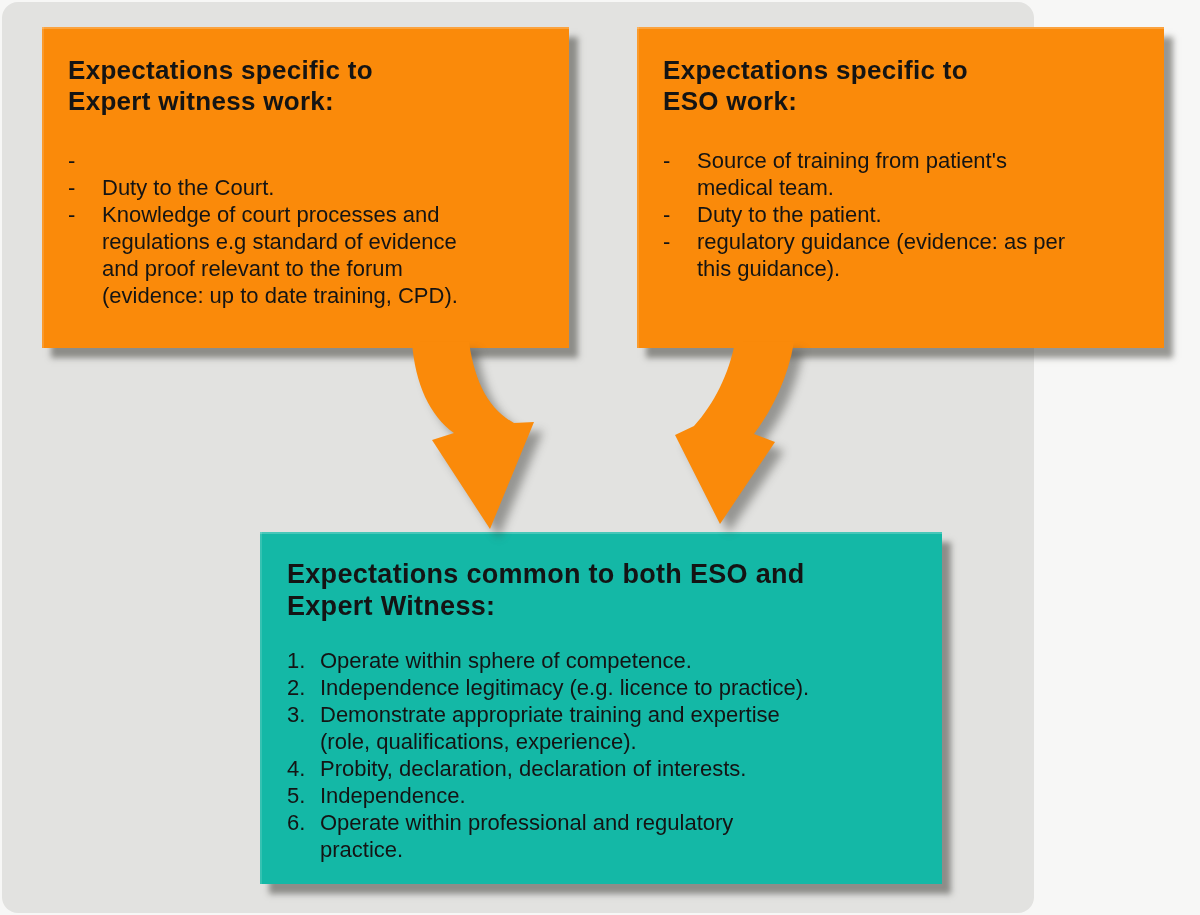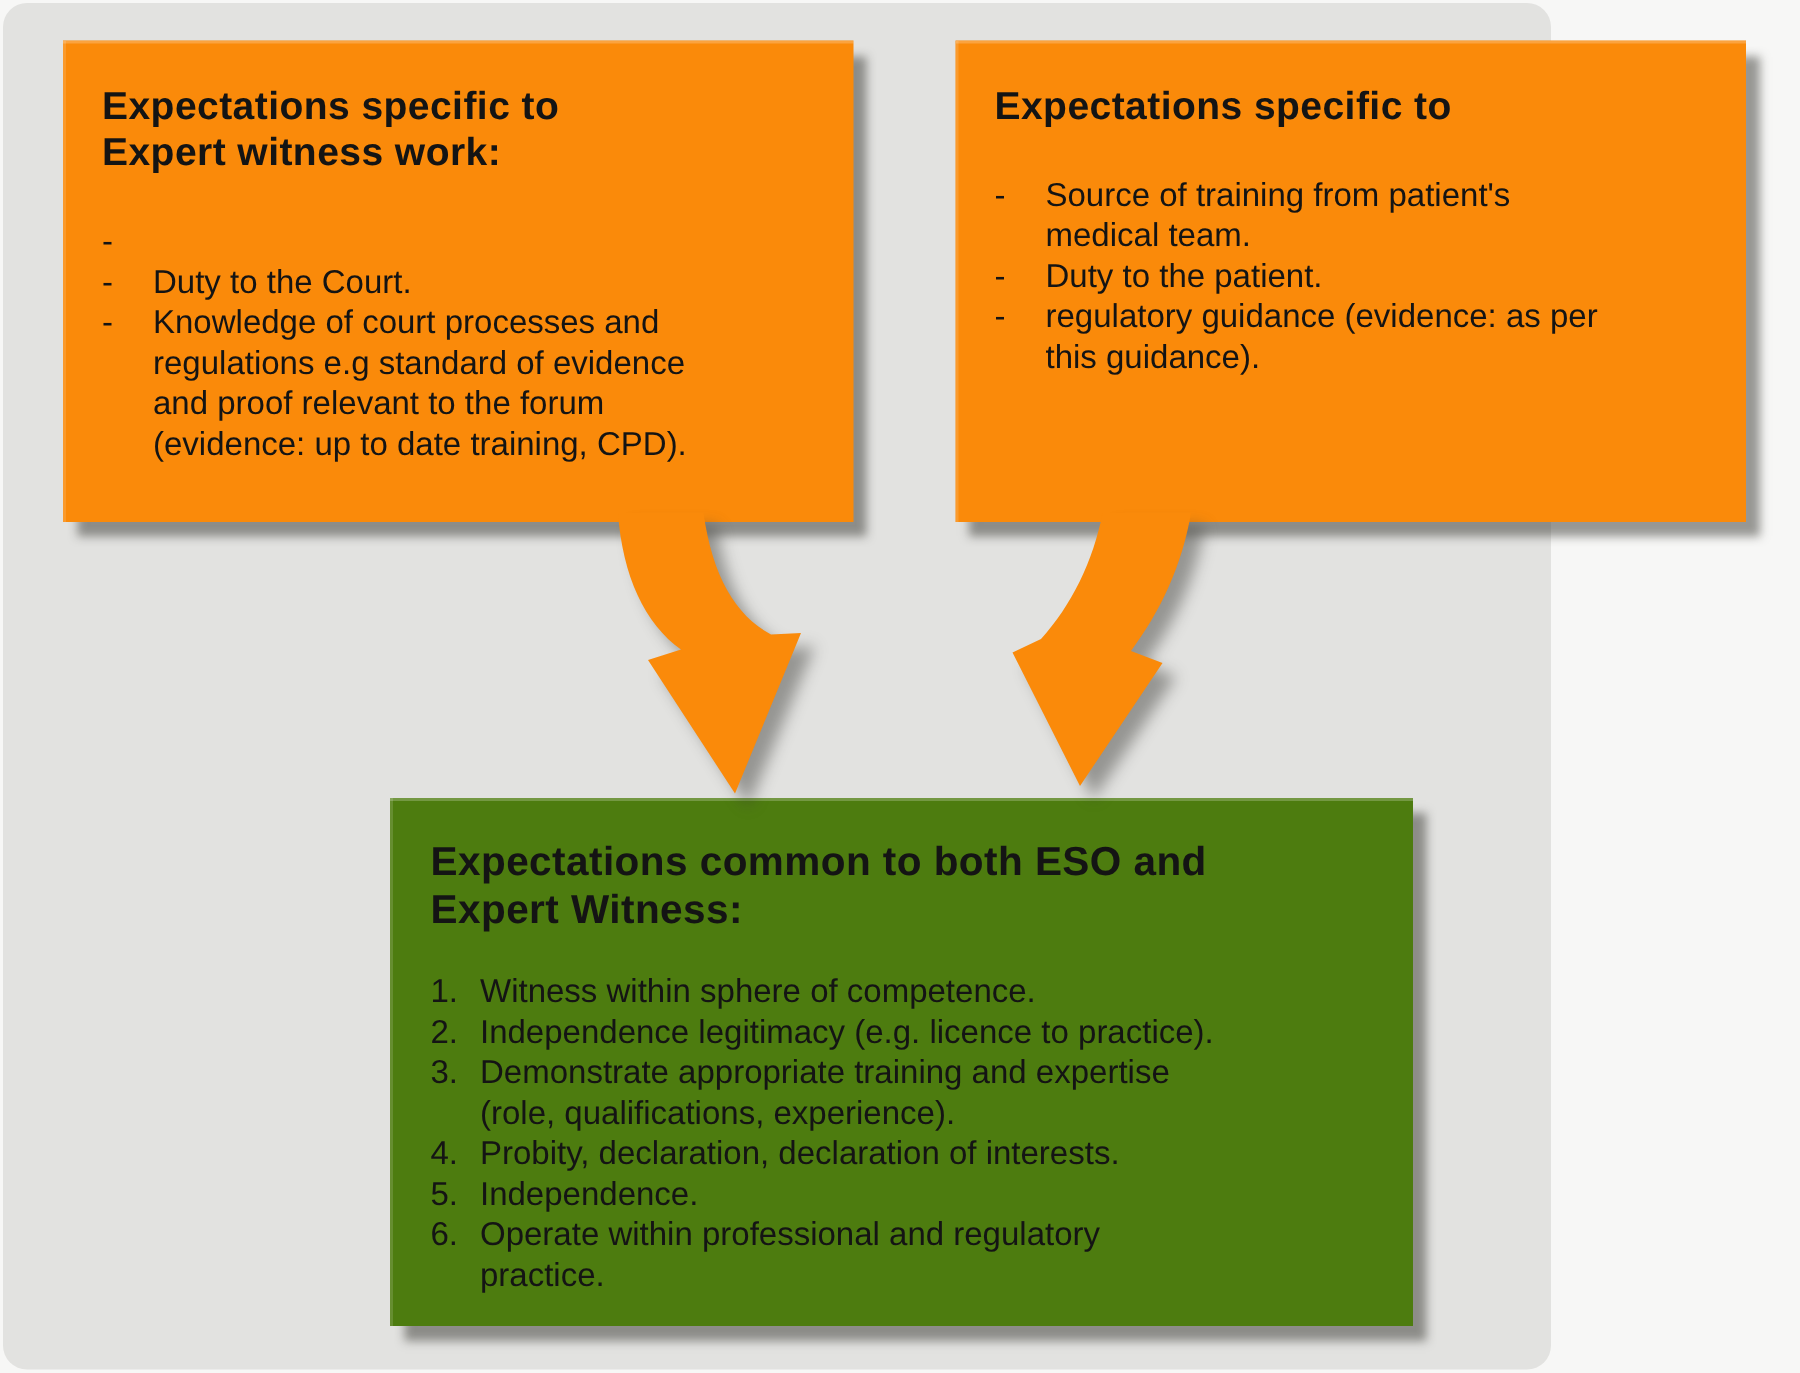--- a/index.html
+++ b/index.html
@@ -21,21 +21,21 @@
   .box {
     position: absolute;
     background: #fa8a0a;
     color: #141414;
     box-shadow: 9px 10px 6px rgba(55,55,50,0.5),
                 inset 0 2px 0 rgba(255,255,255,0.22),
                 inset 2px 0 0 rgba(255,255,255,0.14);
     box-sizing: border-box;
   }
   .box.orange { background: #fa8a0a; }
-  .box.yellow { background: #4d7c0f; }
+  .box.yellow { background: #14b8a6; }
 
   .box-expert { left: 40px; top: 25px; width: 527px; height: 321px; padding: 28px 12px 0 26px; }
   .box-eso    { left: 635px; top: 25px; width: 527px; height: 321px; padding: 28px 12px 0 26px; }
   .box-common { left: 258px; top: 530px; width: 682px; height: 352px; padding: 26px 14px 0 27px; }
 
   .box-title { font-weight: bold; font-size: 26px; line-height: 31px; letter-spacing: 0.3px; }
   .box-common .box-title { font-size: 27px; line-height: 32px; }
 
   .item-list { margin: 30px 0 0 0; padding: 0; list-style: none; font-size: 22px; line-height: 27px; }
   .box-common .item-list { margin-top: 25px; }
@@ -75,20 +75,21 @@
           <div class="line">and proof relevant to the forum</div>
           <div class="line">(evidence: up to date training, CPD).</div>
         </span>
       </li>
     </ul>
   </div>
 
   <div class="box orange box-eso">
     <div class="box-title">
       <div class="line">Expectations specific to</div>
+      <div class="line">ESO work:</div>
     </div>
     <ul class="item-list">
       <li>
         <span class="marker">-</span>
         <span>
           <div class="line">Source of training from patient's</div>
           <div class="line">medical team.</div>
         </span>
       </li>
       <li>
@@ -109,21 +110,21 @@
 
   <div class="box yellow box-common">
     <div class="box-title">
       <div class="line">Expectations common to both ESO and</div>
       <div class="line">Expert Witness:</div>
     </div>
     <ol class="item-list">
       <li>
         <span class="marker">1.</span>
         <span>
-          <div class="line">Witness within sphere of competence.</div>
+          <div class="line">Operate within sphere of competence.</div>
         </span>
       </li>
       <li>
         <span class="marker">2.</span>
         <span>
           <div class="line">Independence legitimacy (e.g. licence to practice).</div>
         </span>
       </li>
       <li>
         <span class="marker">3.</span>

